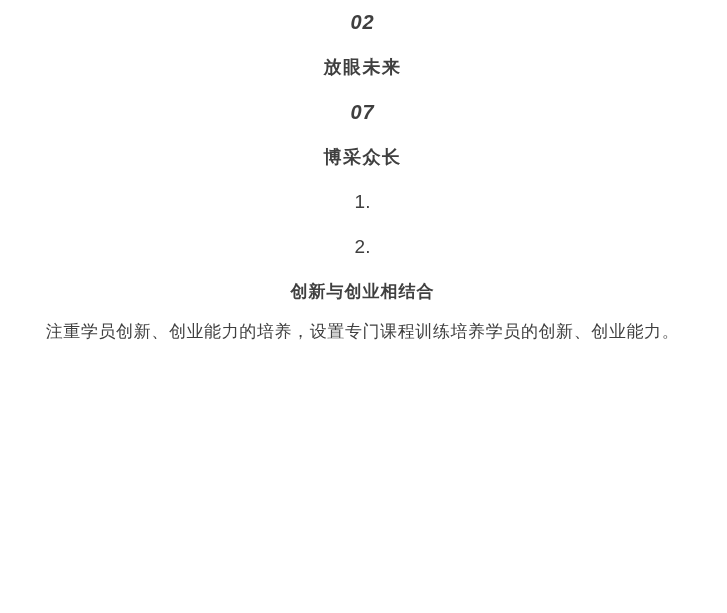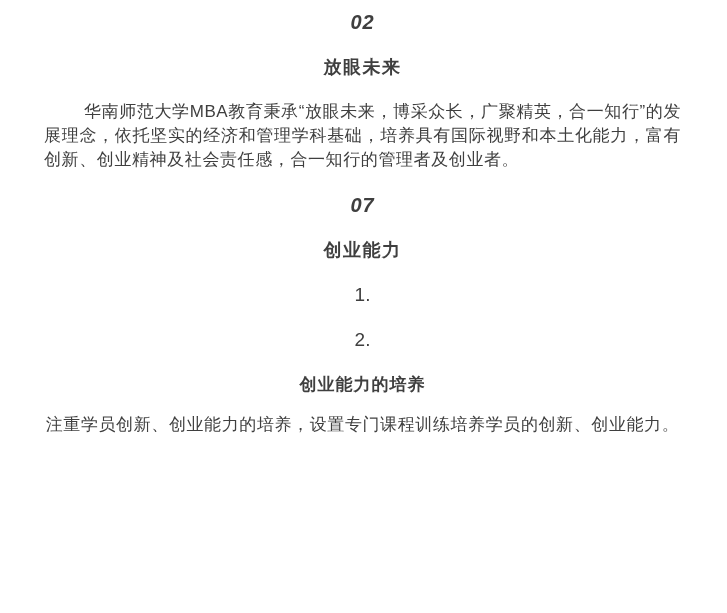--- a/index.html
+++ b/index.html
@@ -50,29 +50,28 @@
 </style>
 </head>
 <body>
 
 <div class="doc">
 
   <p class="section-number">02</p>
 
   <p class="section-heading">放眼未来</p>
 
-  <p class="paragraph indent">华南师范大学MBA教育秉承“放眼未来，博采众长，广聚精英，合一知行”的发展理念，依托坚实的经济和管理学科基础，培养具有国际视野和本土化能力，富有创新、创业精神及社会责任感，合一知行的管理者及创业者。</p>
 
   <p class="section-number">07</p>
 
-  <p class="section-heading">创业能力</p>
+  <p class="section-heading">博采众长</p>
 
   <p class="item-number">1.</p>
 
 
 
   <p class="item-number">2.</p>
 
-  <p class="item-heading tight">创业能力的培养</p>
+  <p class="item-heading tight">创新与创业相结合</p>
 
   <p class="paragraph center tight">注重学员创新、创业能力的培养，设置专门课程训练培养学员的创新、创业能力。</p>
 
 </div>
 
 </body></html>

